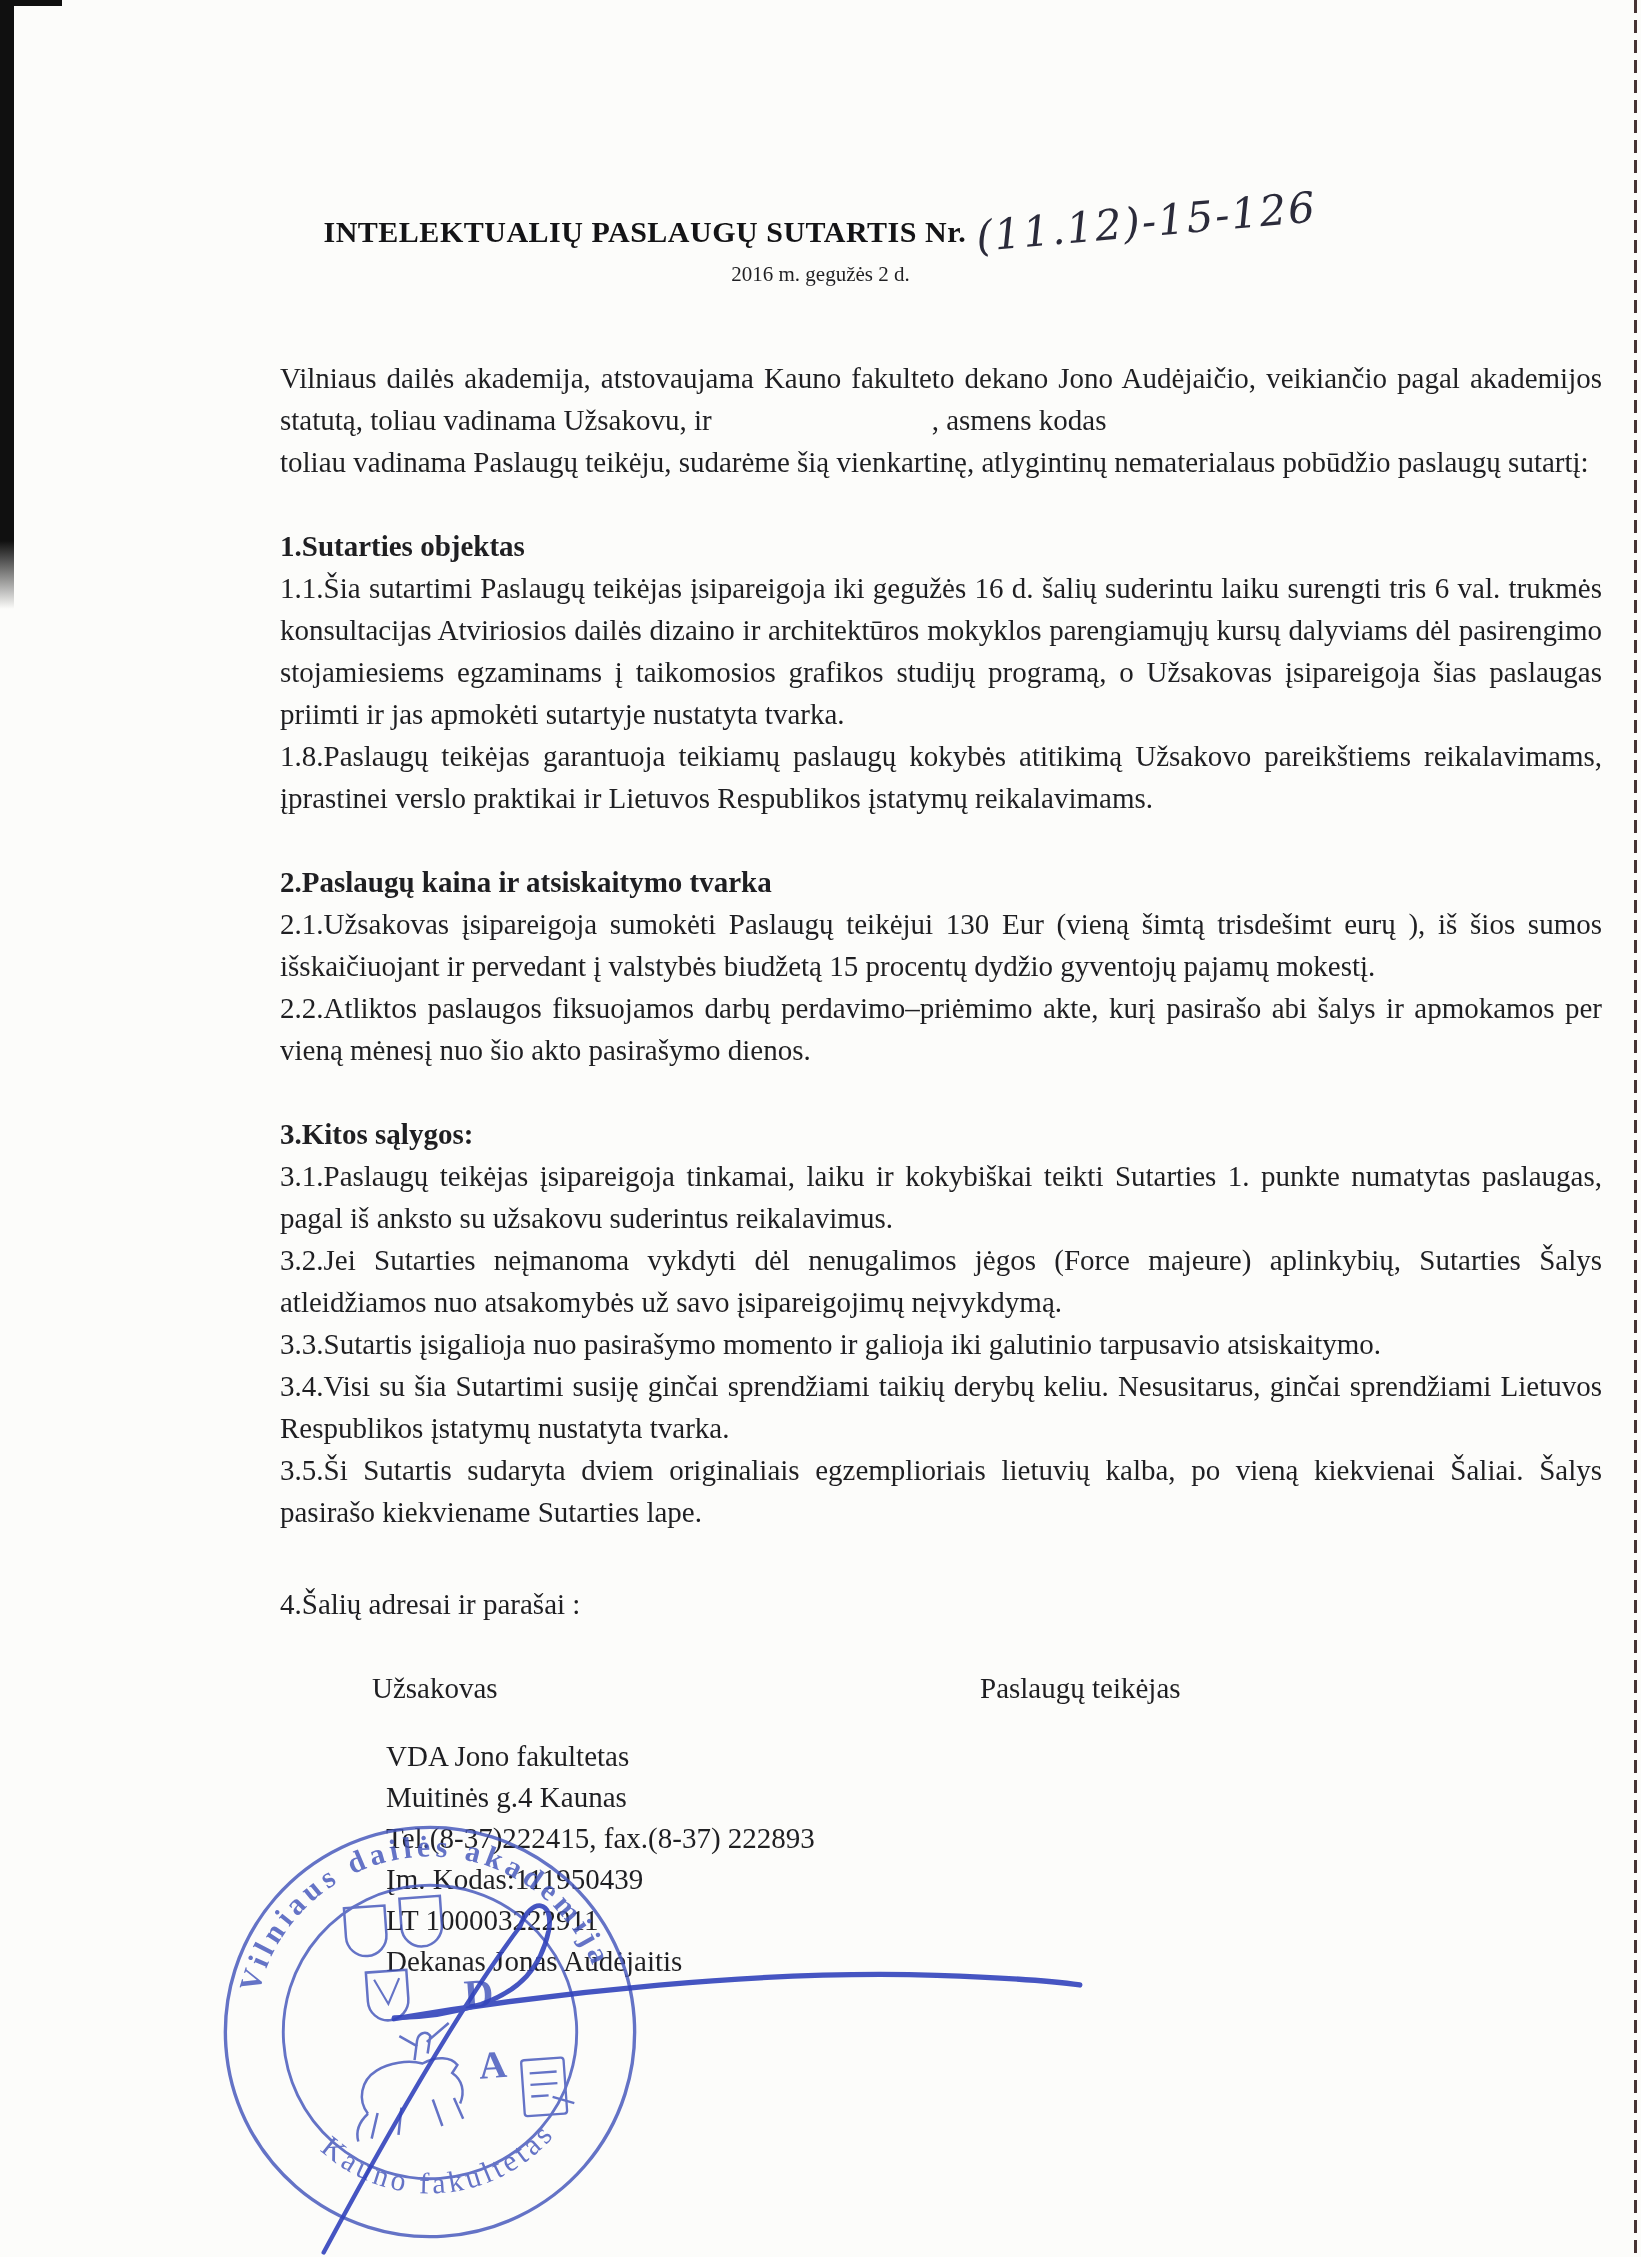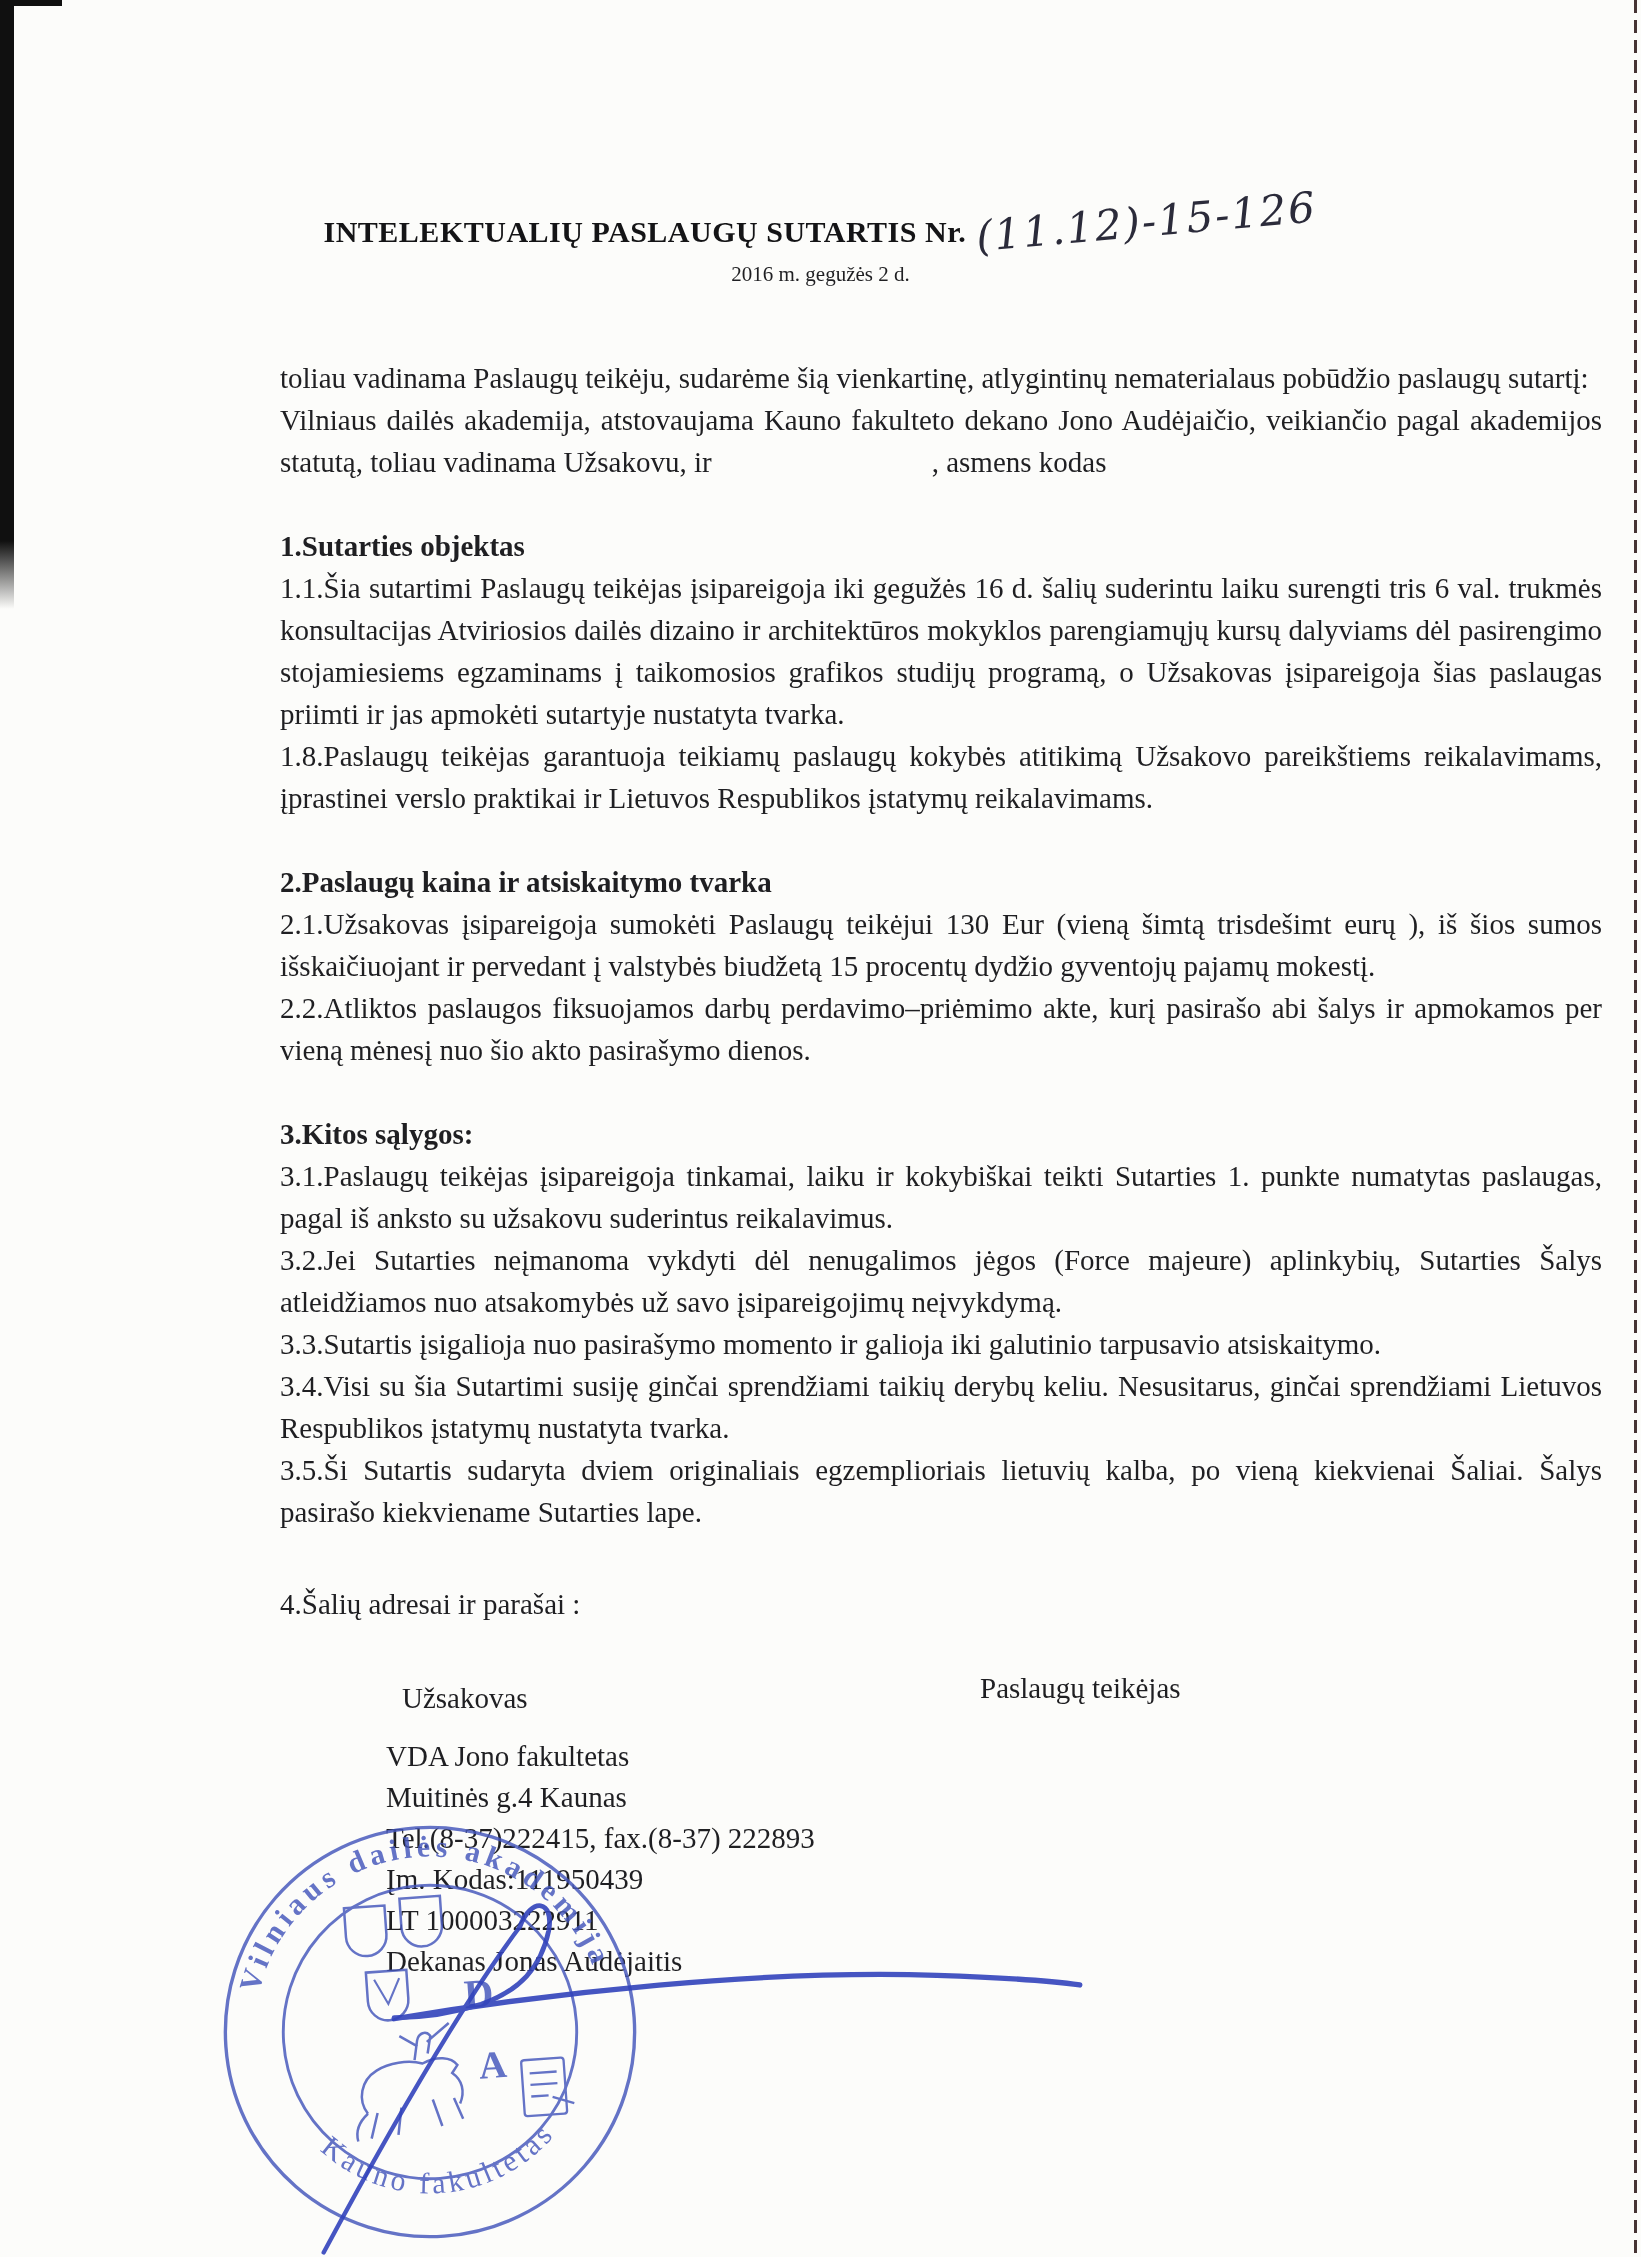--- a/index.html
+++ b/index.html
@@ -32,21 +32,21 @@
   }
   .date-line{margin-top:9.7px;font-size:21px;}
   .city-line{margin-top:8.7px;font-size:29px;}
   
   .content{margin:70px 39px 0 280px;font-size:29px;line-height:42px;text-align:justify;}
   .content p{margin:0;}
   .gap{display:inline-block;width:220px;}
   .section-heading{font-weight:bold;margin-top:42px !important;}
   .sig-heading{margin-top:50px !important;}
   .labels-row{position:relative;height:42px;margin-top:42px;}
-  .label-left{position:absolute;left:122px;margin-top:10px;}
+  .label-left{position:absolute;left:92px;}
   .label-right{position:absolute;left:700px;}
   .address{margin-left:106px;margin-top:27px;}
   .address div{line-height:41px;}
   
   .stamp-svg{position:absolute;left:208px;top:1810px;width:444px;height:444px;opacity:.82;}
   .sig-svg{position:absolute;left:145px;top:1813px;width:1014px;height:454px;}
 </style>
 </head>
 <body>
 
@@ -59,22 +59,22 @@
 
   <div class="title-block">
     <div class="title-line">
       <span>INTELEKTUALIŲ PASLAUGŲ SUTARTIS Nr.</span><span class="hand">(11.12)-15-126</span>
     </div>
     <div class="date-line">2016 m. gegužės 2 d.</div>
   </div>
 
   <div class="content">
 
+    <p><span>Vilniaus dailės akademija, atstovaujama Kauno fakulteto dekano Jono Audėjaičio, veikiančio pagal akademijos statutą, toliau vadinama Užsakovu, ir</span><span class="gap"></span><span>, asmens kodas</span></p>
     <p>toliau vadinama Paslaugų teikėju, sudarėme šią vienkartinę, atlygintinų nematerialaus pobūdžio paslaugų sutartį:</p>
-    <p><span>Vilniaus dailės akademija, atstovaujama Kauno fakulteto dekano Jono Audėjaičio, veikiančio pagal akademijos statutą, toliau vadinama Užsakovu, ir</span><span class="gap"></span><span>, asmens kodas</span></p>
 
     <p class="section-heading">1.Sutarties objektas</p>
     <p>1.1.Šia sutartimi Paslaugų teikėjas įsipareigoja iki gegužės 16 d. šalių suderintu laiku surengti tris 6 val. trukmės konsultacijas Atviriosios dailės dizaino ir architektūros mokyklos parengiamųjų kursų dalyviams dėl pasirengimo stojamiesiems egzaminams į taikomosios grafikos studijų programą, o Užsakovas įsipareigoja šias paslaugas priimti ir jas apmokėti sutartyje nustatyta tvarka.</p>
     <p>1.8.Paslaugų teikėjas garantuoja teikiamų paslaugų kokybės atitikimą Užsakovo pareikštiems reikalavimams, įprastinei verslo praktikai ir Lietuvos Respublikos įstatymų reikalavimams.</p>
 
     <p class="section-heading">2.Paslaugų kaina ir atsiskaitymo tvarka</p>
     <p>2.1.Užsakovas įsipareigoja sumokėti Paslaugų teikėjui 130 Eur (vieną šimtą trisdešimt eurų ), iš šios sumos išskaičiuojant ir pervedant į valstybės biudžetą 15 procentų dydžio gyventojų pajamų mokestį.</p>
     <p>2.2.Atliktos paslaugos fiksuojamos darbų perdavimo–priėmimo akte, kurį pasirašo abi šalys ir apmokamos per vieną mėnesį nuo šio akto pasirašymo dienos.</p>
 
     <p class="section-heading">3.Kitos sąlygos:</p>

